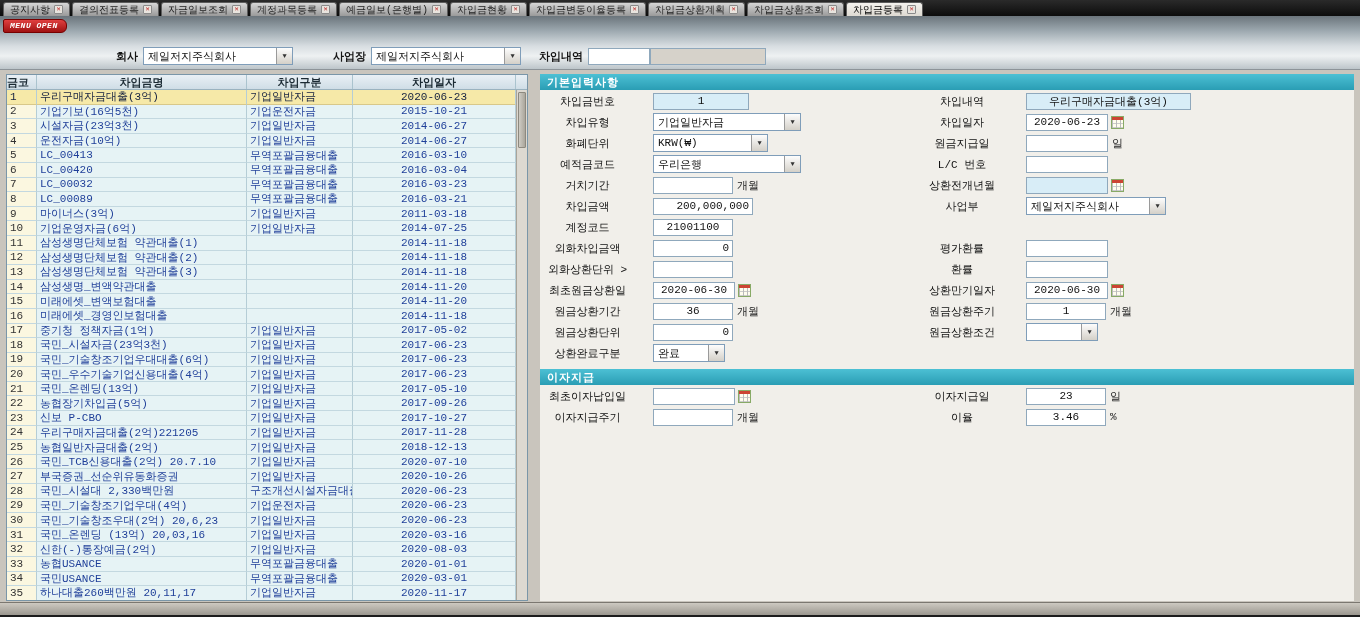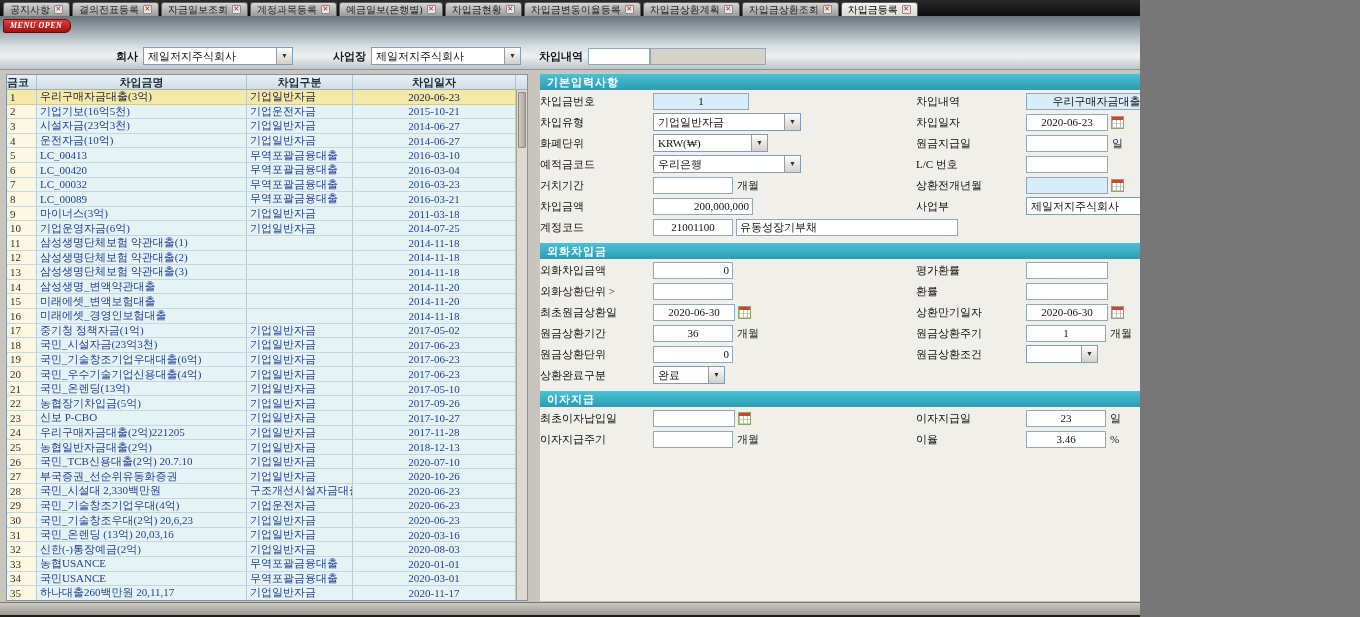--- a/index.html
+++ b/index.html
@@ -1,19 +1,19 @@
 <!DOCTYPE html>
 <html><head>
 <meta charset="utf-8">
 <style>
   html,body{margin:0;padding:0;background:#777;}
   *{box-sizing:border-box;}
   #app{
-    position:relative;width:1140px;height:617px;overflow:hidden;
-    background:#c9c5bd;font-family:Liberation Serif, serif;font-size:11px;color:#111;
+    position:relative;width:1360px;height:617px;overflow:hidden;
+    background:#c9c5bd;font-family:Liberation Mono, monospace;font-size:11px;color:#111;
   }
   
   .tab-bar{position:absolute;left:0;top:0;right:0;height:16px;background:linear-gradient(#2a2a2a,#0c0c0c);
     display:flex;align-items:flex-end;gap:2px;padding:1px 3px 0;}
   .tab{height:14px;display:flex;align-items:center;gap:4px;padding:0 6px;
     background:linear-gradient(#d6d6d6,#9a9a9a);border:1px solid #5c5c5c;border-bottom:none;
     border-radius:3px 3px 0 0;color:#1d1d1d;font-size:10px;white-space:nowrap;cursor:default;}
   .tab.active{background:linear-gradient(#f4f2ee,#dedad2);color:#000;}
   .tab .x{width:9px;height:9px;background:#e8e4de;border:1px solid #8a8a8a;color:#b22;
     font-size:7px;line-height:7px;text-align:center;border-radius:1px;}
@@ -59,21 +59,21 @@
   .trow.selected .td{background:#f6e9a8;color:#14203f;border-bottom-color:#d8c88a;}
   .vscroll{position:absolute;right:0;top:15px;bottom:0;width:11px;background:#ddd9d1;border-left:1px solid #a9a49a;cursor:pointer;}
   .vthumb{position:absolute;left:1px;right:1px;top:2px;height:56px;background:linear-gradient(90deg,#cfccc4,#aaa69c);
     border:1px solid #8d897f;border-radius:1px;}
   
   .form{position:absolute;left:540px;top:74px;width:814px;height:527px;background:#f1efea;padding:0;}
   .sec-h{height:16px;background:linear-gradient(#4cc0d4,#2a9db4);color:#fff;font-weight:bold;
     display:flex;align-items:center;padding-left:7px;letter-spacing:1px;margin-top:6px;}
   .sec-h:first-child{margin-top:0;}
   .frow{display:flex;align-items:center;height:20px;margin-top:1px;}
-  .lbl{width:113px;flex:none;text-align:left;padding-right:18px;color:#101010;white-space:nowrap;}
+  .lbl{width:113px;flex:none;text-align:center;padding-right:18px;color:#101010;white-space:nowrap;}
   .fld{width:263px;flex:none;display:flex;align-items:center;}
   .fld.wide{width:auto;}
   .lbl.r{width:110px;}
   .fld.r{flex:1;}
   .w96{width:96px;} .w82{width:82px;} .w80{width:80px;} .w100{width:100px;}
   .w115{width:115px;} .w140{width:140px;} .w148{width:148px;} .w165{width:165px;}
   .w222{width:222px;margin-left:3px;} .w72{width:72px;}
   
   .bottom-strip{position:absolute;left:0;right:0;bottom:0;height:15px;
     background:linear-gradient(#cdc9c1,#938f87);border-top:1px solid #7b7770;}
@@ -496,25 +496,23 @@
           <span class="cv">제일저지주식회사</span>
           <span class="cb">▼</span>
         </div>
       </div>
     </div>
 
     <div class="frow">
       <span class="lbl">계정코드</span>
       <div class="fld wide">
         <input class="inp ctr w80" value="21001100" style="">
-        <input class="inp w222" value="유동성장기부채" style="">
-      </div>
-    </div>
-
-    <div class="sec-h">외화차입금</div>
+      </div>
+    </div>
+
 
     <div class="frow">
       <span class="lbl">외화차입금액</span>
       <div class="fld">
         <input class="inp num w80" value="0" style="">
       </div>
       <span class="lbl r">평가환률</span>
       <div class="fld r">
         <input class="inp w82" value="" style="">
       </div>

